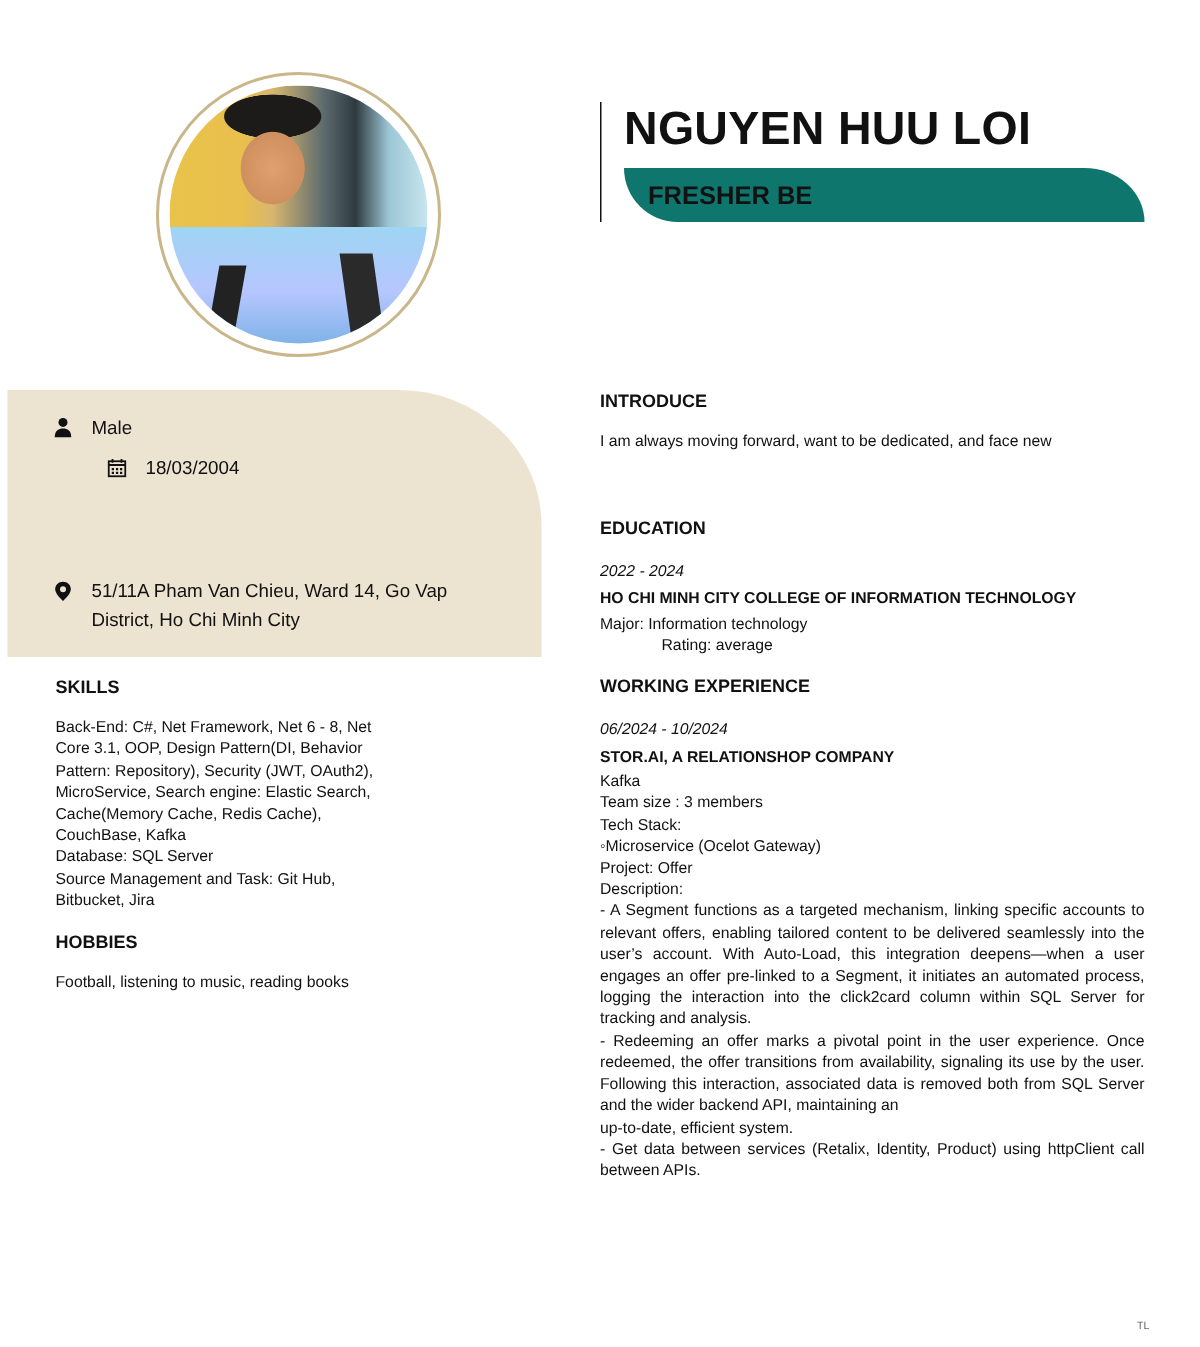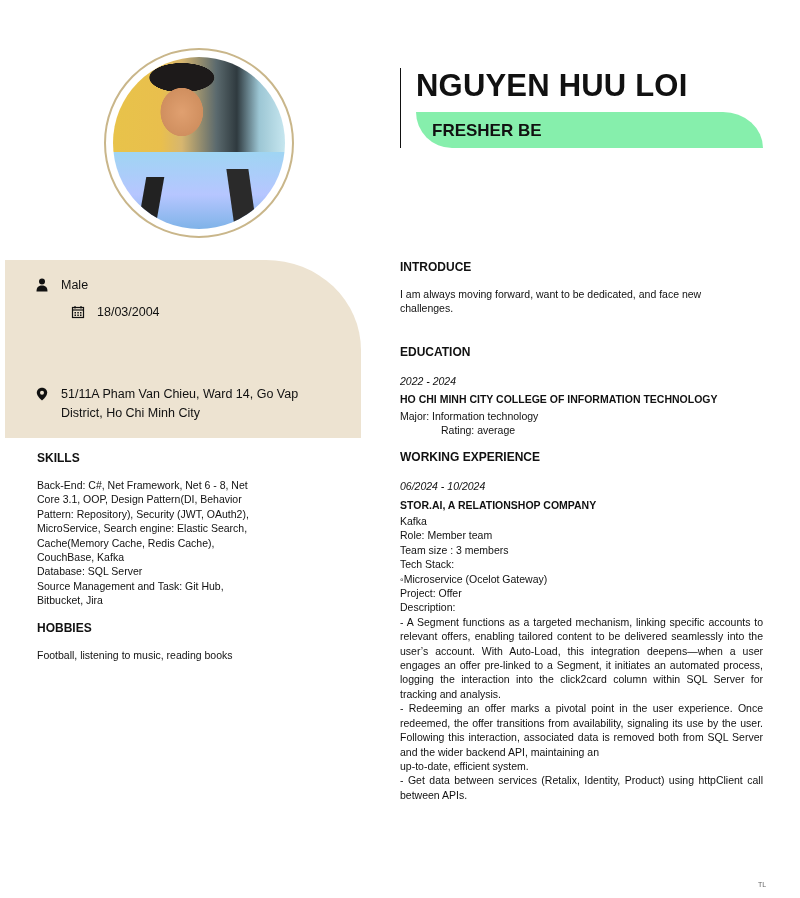--- a/index.html
+++ b/index.html
@@ -19,21 +19,21 @@
       linear-gradient(180deg, transparent 55%, #9fd5f3 55%, #b6c6ff 80%, #7fb3e8 100%),
       linear-gradient(90deg, #e8c34a 0%, #e9bf4d 28%, #d7b66f 40%, #5b6a6e 60%, #2f3a3f 72%, #9cc6d4 85%, #c6e6ef 100%);
   }
   .photo .backpack-l { position: absolute; left: 28px; top: 120px; width: 18px; height: 60px; background: #222; transform: skewX(-10deg); }
   .photo .backpack-r { position: absolute; left: 118px; top: 112px; width: 22px; height: 66px; background: #2a2a2a; transform: skewX(8deg); }
 
   .name-rule { position: absolute; left: 400px; top: 68px; width: 1px; height: 80px; background: #111; }
   .name { position: absolute; left: 416px; top: 68px; font-size: 31px; font-weight: 700; letter-spacing: 0.2px; color: #111; }
   .title-band {
     position: absolute; left: 416px; top: 112px; width: 347px; height: 36px;
-    background: #86efac; border-radius: 20px 40px 0 0 / 36px 36px 0 0;
+    background: #0f766e; border-radius: 20px 40px 0 0 / 36px 36px 0 0;
     border-top-left-radius: 0; border-bottom-left-radius: 36px 36px;
   }
   .title-band span { position: absolute; left: 16px; top: 9px; font-size: 17px; font-weight: 700; color: #111; }
 
   .info-panel {
     position: absolute; left: 5px; top: 260px; width: 356px; height: 178px;
     background: #ede3d1; border-top-right-radius: 95px 90px;
   }
   .info-row { position: absolute; left: 35px; display: flex; align-items: flex-start; font-size: 12.5px; color: #111; line-height: 19px; }
   .info-row .ico { width: 14px; height: 14px; margin-right: 12px; margin-top: 2px; display: inline-block; }
@@ -108,35 +108,33 @@
   <div>Source Management and Task: Git Hub,</div>
   <div>Bitbucket, Jira</div>
 </div>
 
 <div class="section-h" style="left:37px; top:621px;">HOBBIES</div>
 <div class="small" style="left:37px; top:648px; width:260px;">Football, listening to music, reading books</div>
 
 <div class="section-h" style="left:400px; top:260px;">INTRODUCE</div>
 <div class="small" style="left:400px; top:287px; width:363px;">
   <div>I am always moving forward, want to be dedicated, and face new</div>
-  <div>challenges.</div>
 </div>
 
 <div class="section-h" style="left:400px; top:345px;">EDUCATION</div>
 <div class="small italic" style="left:400px; top:374px;">2022 -  2024</div>
 <div class="small bold" style="left:400px; top:392px; width:363px;">HO CHI MINH CITY COLLEGE OF INFORMATION TECHNOLOGY</div>
 <div class="small" style="left:400px; top:409px;">Major: Information technology</div>
 <div class="small" style="left:400px; top:423px;padding-left:41px;">Rating: average</div>
 
 <div class="section-h" style="left:400px; top:450px;">WORKING EXPERIENCE</div>
 <div class="small italic" style="left:400px; top:479px;">06/2024 - 10/2024</div>
 <div class="small bold" style="left:400px; top:498px;">STOR.AI, A RELATIONSHOP COMPANY</div>
 <div class="small" style="left:400px; top:514px; width:363px;">
   <div>Kafka</div>
-  <div>Role: Member team</div>
   <div>Team size : 3 members</div>
   <div>Tech Stack:</div>
   <div>◦Microservice (Ocelot Gateway)</div>
   <div>Project: Offer</div>
   <div>Description:</div>
   <div class="just">- A Segment functions as a targeted mechanism, linking specific accounts to relevant offers, enabling tailored content to be delivered seamlessly into the user’s account. With Auto-Load, this integration deepens—when a user engages an offer pre-linked to a Segment, it initiates an automated process, logging the interaction into the click2card column within SQL Server for tracking and analysis.</div>
   <div class="just" style="text-align-last:left;">- Redeeming an offer marks a pivotal point in the user experience. Once redeemed, the offer transitions from availability, signaling its use by the user. Following this interaction, associated data is removed both from SQL Server and the wider backend API, maintaining an</div>
   <div>up-to-date, efficient system.</div>
   <div class="just">- Get data between services (Retalix, Identity, Product) using httpClient call between APIs.</div>
 </div>

